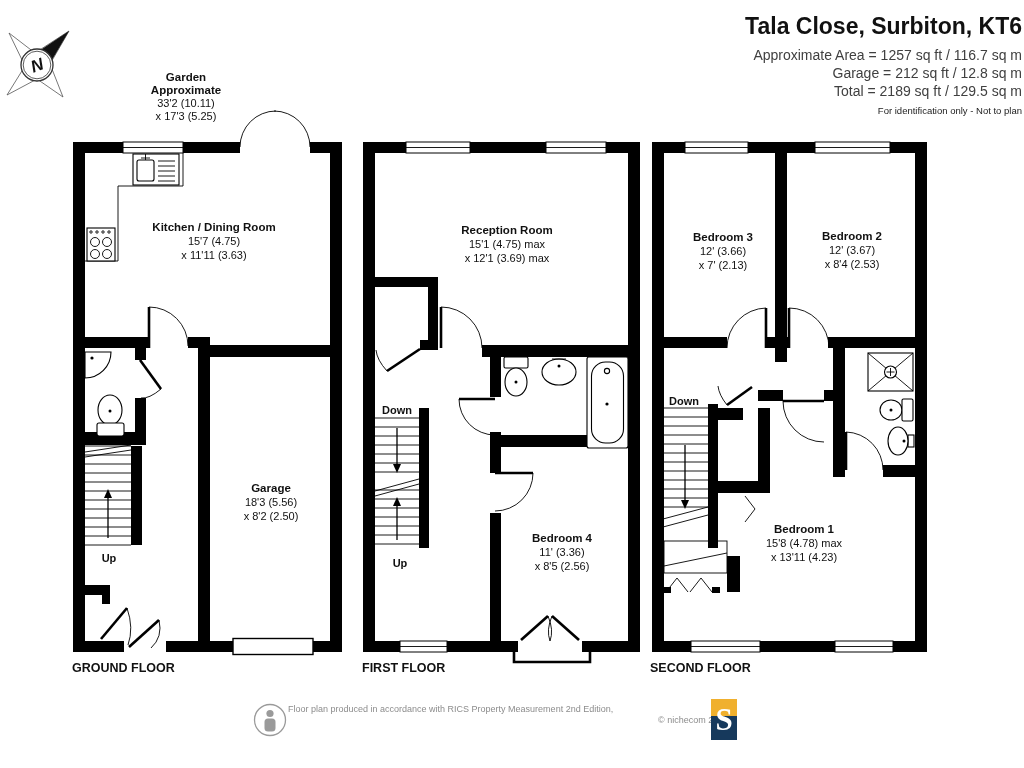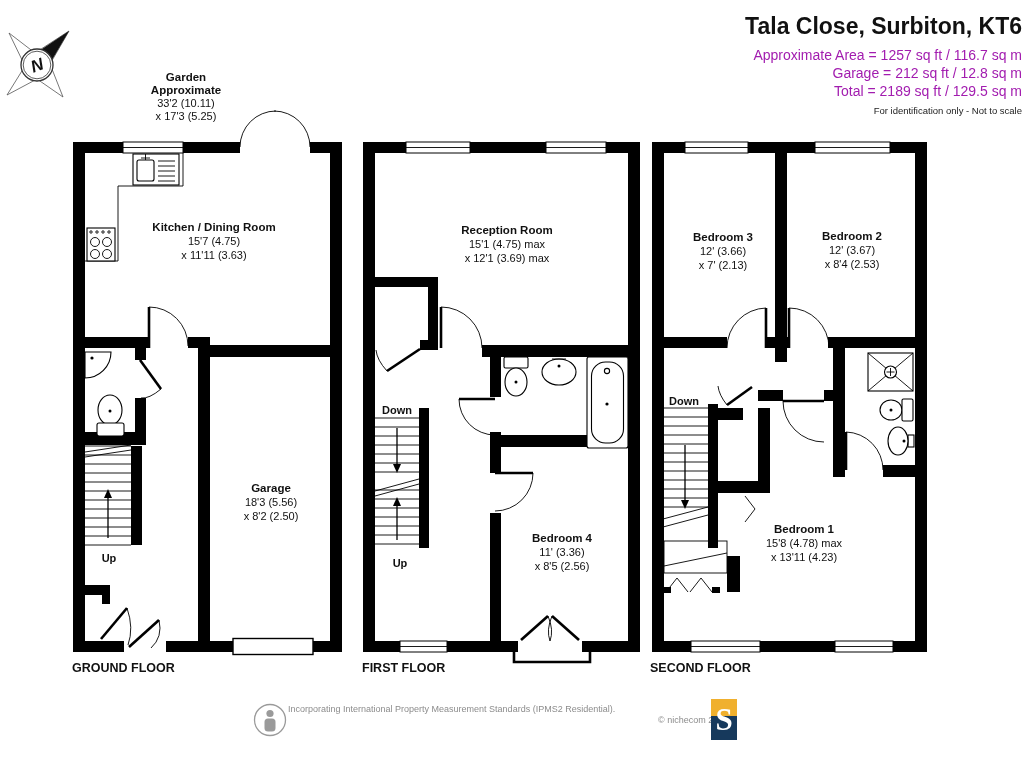--- a/index.html
+++ b/index.html
@@ -16,21 +16,21 @@
   .tread{fill:none;stroke:#000;stroke-width:0.9;}
   text{font-family:"Liberation Sans",sans-serif;fill:#111;}
   .rname{font-weight:bold;font-size:11.5px;text-anchor:middle;}
   .rdim{font-size:11px;text-anchor:middle;}
   .flabel{font-weight:bold;font-size:12.5px;}
   .slabel{font-weight:bold;font-size:11px;text-anchor:middle;}
   .nletter{font-weight:bold;font-style:italic;font-size:17px;text-anchor:middle;}
   
   .title-block{position:absolute;top:13px;right:2px;text-align:right;}
   .title-block h1{margin:0 0 7px 0;font-size:23px;line-height:26px;font-weight:bold;color:#111;}
-  .area-line{font-size:14px;line-height:18px;color:#a21caf;}
+  .area-line{font-size:14px;line-height:18px;color:#404040;}
   .scale-note{font-size:9.5px;line-height:14px;margin-top:4px;color:#222;}
   
   .footer-text{position:absolute;left:288px;top:704px;font-size:9px;line-height:11.6px;color:#8c8c8c;}
   .copyright{position:absolute;left:658px;top:715px;font-size:9px;color:#8c8c8c;}
   .person-badge{position:absolute;left:253px;top:703px;}
   .logo{position:absolute;left:711px;top:699px;width:26px;height:41px;}
   .logo .gold{position:absolute;left:0;top:0;width:26px;height:17px;background:#F0B02E;}
   .logo .navy{position:absolute;left:0;top:17px;width:26px;height:24px;background:#16395C;}
   .logo .letter{position:absolute;left:0;top:0;width:26px;height:41px;text-align:center;
                 font-family:"Liberation Serif",serif;font-weight:bold;font-size:31px;
@@ -39,21 +39,21 @@
 </head>
 <body>
 
 <div class="canvas">
 
   <div class="title-block">
     <h1>Tala Close, Surbiton, KT6</h1>
     <div class="area-line">Approximate Area = 1257 sq ft / 116.7 sq m</div>
     <div class="area-line">Garage = 212 sq ft / 12.8 sq m</div>
     <div class="area-line">Total = 2189 sq ft / 129.5 sq m</div>
-    <div class="scale-note">For identification only - Not to scale</div>
+    <div class="scale-note">For identification only - Not to plan</div>
   </div>
 
   <svg class="plan-svg" width="1024" height="768" viewBox="0 0 1024 768">
 
     <g>
       <path d="M69,31 L35,53 L9,33 L25,66 L7,95 L37,79 L63,97 L50,64 Z" fill="#fff" stroke="#555" stroke-width="0.8"></path>
       <polygon points="69,31 33,55 49,65" fill="#111"></polygon>
       <circle cx="37" cy="65" r="16" fill="#fff" stroke="#333" stroke-width="1.3"></circle>
       <circle cx="37" cy="65" r="13.8" fill="none" stroke="#333" stroke-width="0.8"></circle>
       <text class="nletter" x="37" y="71" transform="rotate(-20 37 65)">N</text>
@@ -365,21 +365,21 @@
       <text class="flabel" x="650" y="672">SECOND FLOOR</text>
     </g>
   </svg>
 
   <svg class="person-badge" width="34" height="34" viewBox="0 0 34 34">
     <circle cx="17" cy="17" r="15.5" fill="none" stroke="#9a9a9a" stroke-width="1.3"></circle>
     <circle cx="17" cy="10.5" r="3.6" fill="#9a9a9a"></circle>
     <rect x="11.5" y="15.5" width="11" height="13" rx="3.5" fill="#9a9a9a"></rect>
   </svg>
   <div class="footer-text">
-    <div>Incorporating International Property Measurement Standards (IPMS2 Residential).</div>
+    <div>Floor plan produced in accordance with RICS Property Measurement 2nd Edition,</div>
   </div>
   <div class="copyright">© nichecom 2025.</div>
   <div class="logo">
     <div class="gold"></div>
     <div class="navy"></div>
     <div class="letter">S</div>
   </div>
 
 </div>
 

